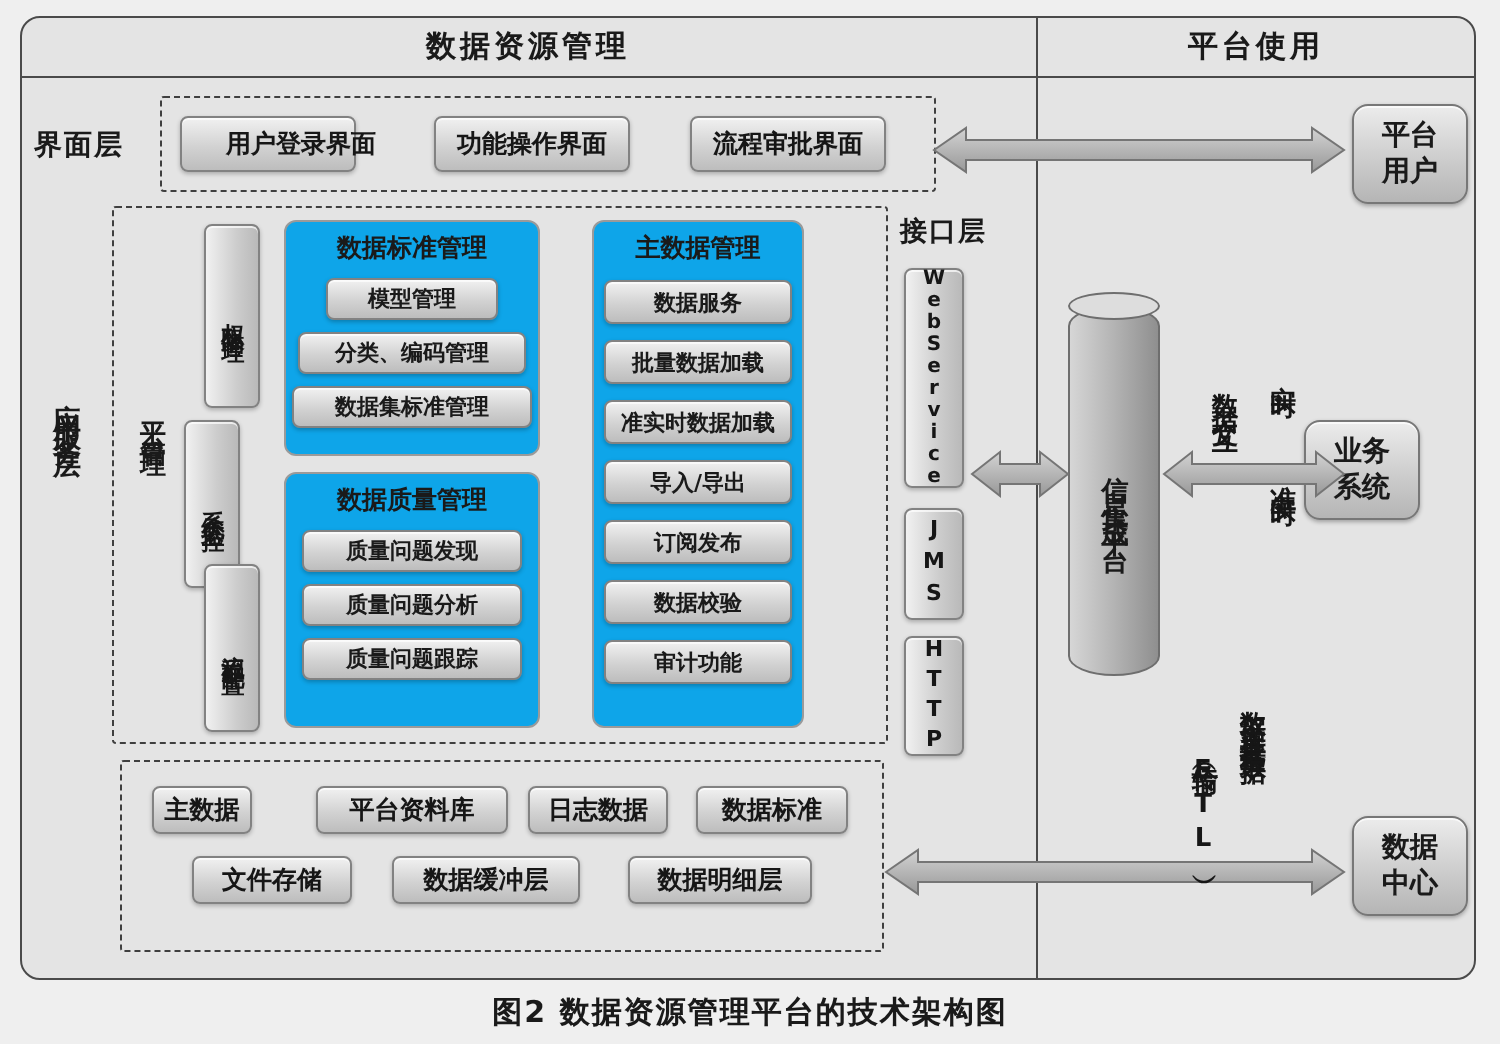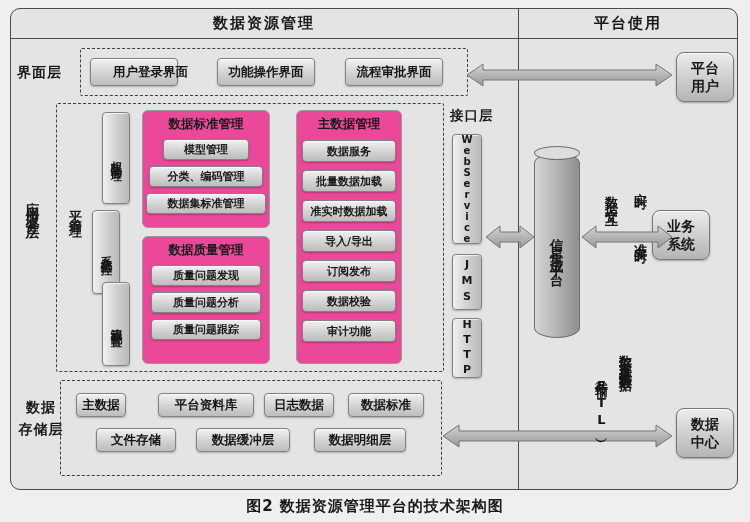--- a/index.html
+++ b/index.html
@@ -32,21 +32,21 @@
     font-size:12.5px; font-weight:bold; color:#161616; box-sizing:border-box;
     text-align:center; white-space:nowrap;
   }
   .vbtn {
     background:linear-gradient(90deg,#f1f1f1 0%,#cccccc 60%,#b9b9b9 100%);
     white-space:normal; font-size:11.5px;
   }
   .vbtn .vtext { letter-spacing:3px; }
 
   .grp {
-    position:absolute; border:1px solid #9a9a9a; border-radius:6px; background:#ec4899;
+    position:absolute; border:1px solid #9a9a9a; border-radius:6px; background:#0ea5e9;
     display:flex; flex-direction:column; align-items:center; padding:3px 0;
     box-sizing:border-box;
   }
   .grp-title { font-size:12.5px; font-weight:bold; margin:2px 0 3px; }
   .gbtn {
     position:relative; display:flex; align-items:center; justify-content:center;
     background:linear-gradient(180deg,#f1f1f1 0%,#d2d2d2 55%,#bdbdbd 100%);
     border:1px solid #828282; border-radius:4px;
     box-shadow:inset 0 1px 0 rgba(255,255,255,.7), 0 1px 2px rgba(0,0,0,.25);
     font-size:11px; font-weight:bold; height:21px; margin:3px 0; box-sizing:border-box;
@@ -149,24 +149,20 @@
   <div class="btn vbtn" style="left:452px; top:134px; width:30px; height:110px;">
       <span class="vtext" style="font-size:10px; letter-spacing:0;">WebService</span>
     </div>
   <div class="btn vbtn" style="left:452px; top:254px; width:30px; height:56px;">
       <span class="vtext" style="font-size:11px; letter-spacing:3px;">JMS</span>
     </div>
   <div class="btn vbtn" style="left:452px; top:318px; width:30px; height:60px;">
       <span class="vtext" style="font-size:11px; letter-spacing:2px;">HTTP</span>
     </div>
 
-  <div class="layer-label" style="left:16px; top:396px; width:50px; text-align:center; line-height:1.6;">
-    <div>数据</div>
-    <div>存储层</div>
-  </div>
   <div class="dash" style="left:60px; top:380px; width:382px; height:96px;"></div>
   <div class="btn" style="left:76px; top:393px; width:50px; height:24px;font-family:Liberation Mono, monospace;">主数据</div>
   <div class="btn" style="left:158px; top:393px; width:96px; height:24px;">平台资料库</div>
   <div class="btn" style="left:264px; top:393px; width:70px; height:24px;">日志数据</div>
   <div class="btn" style="left:348px; top:393px; width:76px; height:24px;">数据标准</div>
   <div class="btn" style="left:96px; top:428px; width:80px; height:24px;">文件存储</div>
   <div class="btn" style="left:196px; top:428px; width:94px; height:24px;">数据缓冲层</div>
   <div class="btn" style="left:314px; top:428px; width:92px; height:24px;">数据明细层</div>
 
   <div class="cylinder">

